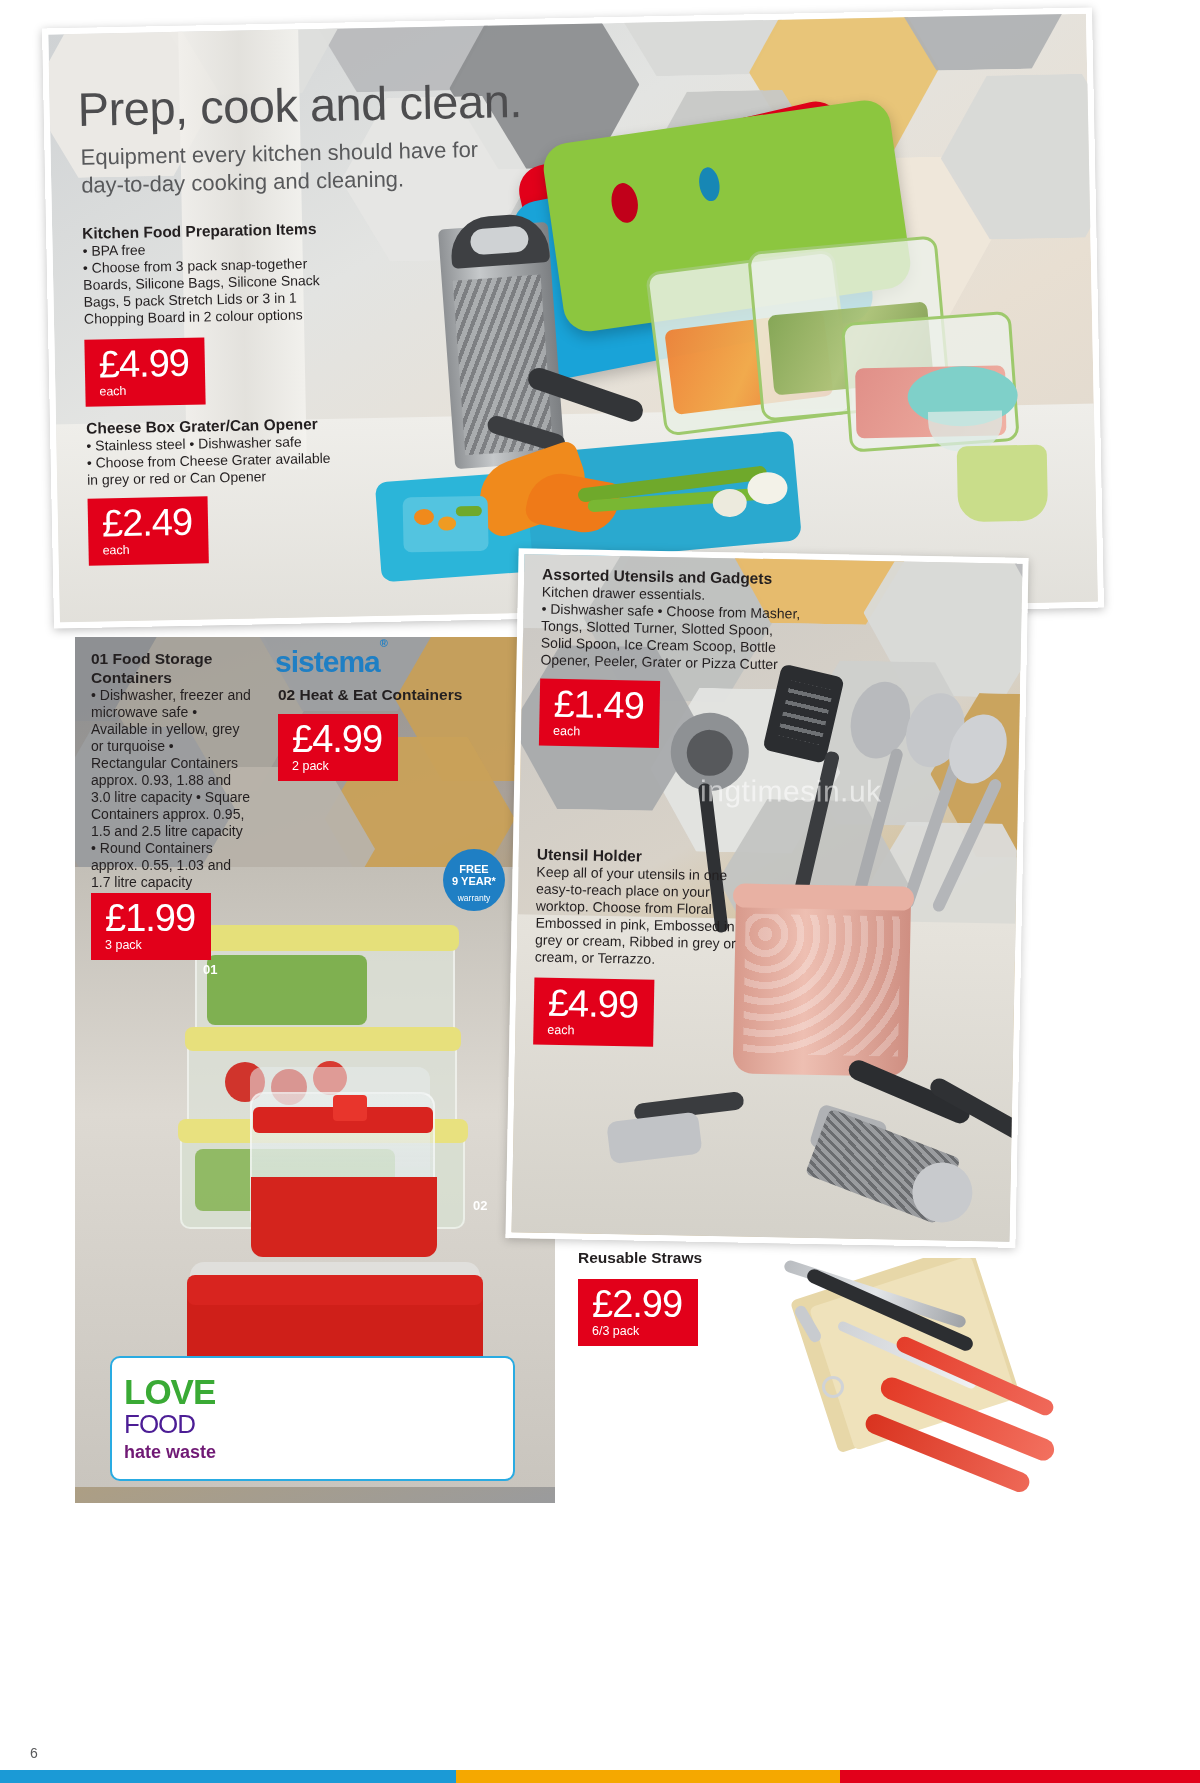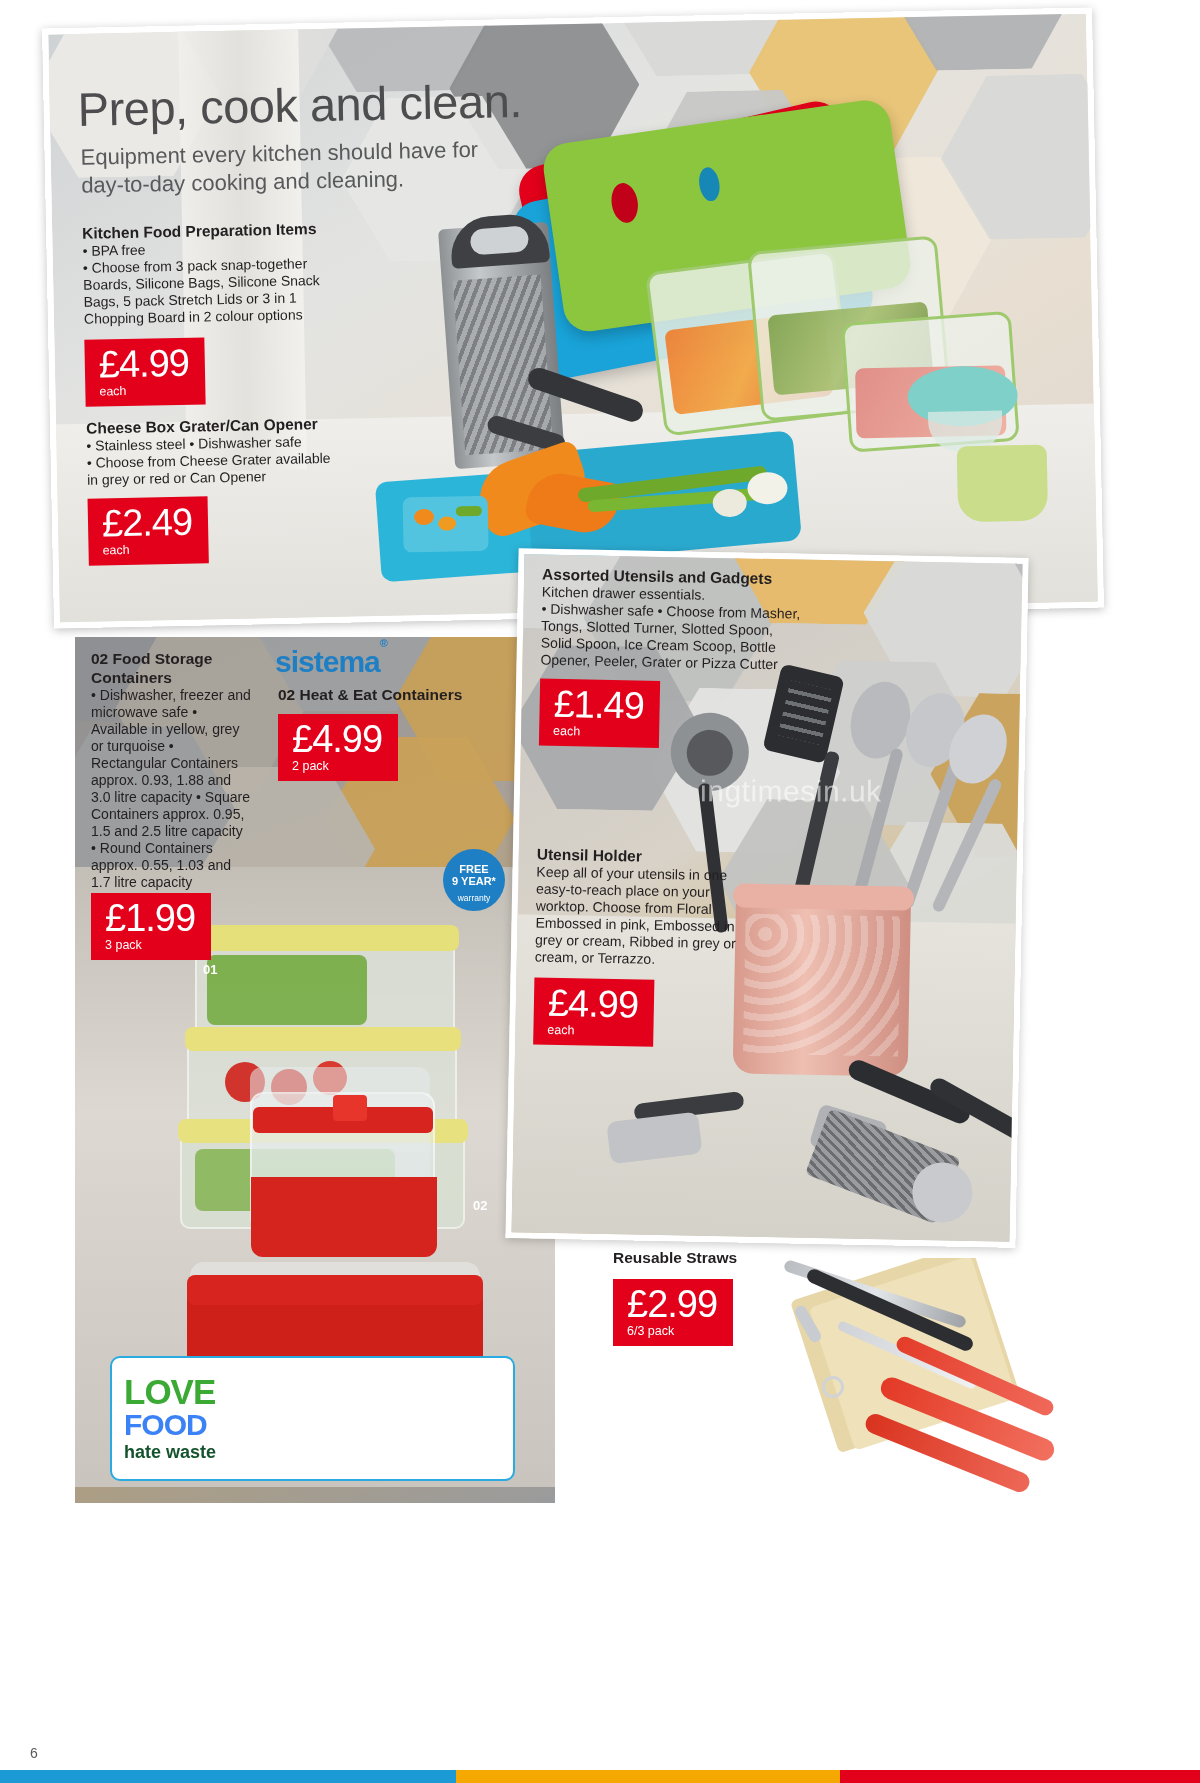--- a/index.html
+++ b/index.html
@@ -82,41 +82,41 @@
   .num-label { position: absolute; font-size: 13px; font-weight: bold; color: #fff; }
 
   
   .lovefood {
     position: absolute; left: 35px; bottom: 22px; width: 405px; height: 125px;
     background: #fff; border: 2px solid #29abe2; border-radius: 10px;
     display: flex; align-items: center; padding: 2px 12px;
   }
   .lf-logo { width: 178px; }
   .lf-love { font-size: 35px; font-weight: bold; color: #3aaa35; line-height: 33px; letter-spacing: -1px;}
-  .lf-food { font-size: 30px; font-weight: bold; color: #3b82f6; line-height: 33px; letter-spacing: -1px;}
-  .lf-hate { font-size: 18px; font-weight: bold; color: #14532d; line-height: 22px; }
+  .lf-food { font-size: 26px; font-weight: normal; color: #4c1d95; line-height: 33px; letter-spacing: -1px;}
+  .lf-hate { font-size: 18px; font-weight: bold; color: #701a75; line-height: 22px; }
   .lf-text { font-size: 13.5px; line-height: 16.5px; color: #231f20; margin-left: 10px; width: 200px;}
   .lf-text b { font-weight: bold; }
 
   
   .panel-right {
     position: absolute; left: 512px; top: 553px; width: 510px; height: 690px;
     background: linear-gradient(150deg,#c9c7c4 0%,#d8d2c8 40%,#d2b06a 75%,#b7b7b5 100%);
     border: 6px solid #fff; box-shadow: 0 2px 10px rgba(0,0,0,.22);
     transform: rotate(1.1deg); overflow: hidden;
   }
   .pr-txt1 { position: absolute; left: 18px; top: 10px; width: 265px; color: #231f20; }
   .pr-txt2 { position: absolute; left: 18px; top: 290px; width: 210px; color: #231f20; }
   .wm {
     position: absolute; left: 180px; top: 215px; font-size: 30px; color: rgba(255,255,255,.55);
     font-weight: 300; letter-spacing: .5px; transform: rotate(-1deg);
   }
 
   
-  .straws { position: absolute; left: 578px; top: 1248px; width: 180px; color: #231f20; margin-left: 35px; }
+  .straws { position: absolute; left: 578px; top: 1248px; width: 180px; color: #231f20; }
   .straws-img {
     position: absolute; left: 770px; top: 1258px; width: 320px; height: 265px; overflow: hidden;
   }
 
   
   .pagenum { position: absolute; left: 30px; bottom: 22px; font-size: 14px; color: #58595b; }
   .footbar { position: absolute; left: 0; bottom: 0; width: 1200px; height: 13px; display: flex; }
   .fb1 { width: 38%; background: #1b9ad6; }
   .fb2 { width: 32%; background: #f5a800; }
   .fb3 { width: 30%; background: #e2001a; }
@@ -248,21 +248,21 @@
       <div class="obj" style="left:178px;top:470px;width:180px;height:26px;background:#d8241f;border-radius:6px;"></div>
       <div class="obj" style="left:258px;top:458px;width:34px;height:26px;background:#e8352c;border-radius:4px;"></div>
       <div class="obj" style="left:176px;top:540px;width:186px;height:80px;background:#d4241d;border-radius:0 0 12px 12px;"></div>
 
       <div class="obj" style="left:115px;top:625px;width:290px;height:110px;background:rgba(235,238,238,.5);border-radius:14px;"></div>
       <div class="obj" style="left:112px;top:660px;width:296px;height:95px;background:#cf1f19;border-radius:0 0 16px 16px;"></div>
       <div class="obj" style="left:112px;top:638px;width:296px;height:30px;background:#d8241f;border-radius:8px;"></div>
     </div>
 
     <div class="txtcol">
-      <div class="blk-head">02 Food Storage Containers</div>
+      <div class="blk-head">01 Food Storage Containers</div>
       <div class="blk-body" style="white-space:pre-line;">• Dishwasher, freezer and microwave safe • Available in yellow, grey or turquoise • Rectangular Containers approx. 0.93, 1.88 and 3.0 litre capacity • Square Containers approx. 0.95, 1.5 and 2.5 litre capacity • Round Containers approx. 0.55, 1.03 and 1.7 litre capacity</div>
       <div class="price-tag" style="margin-top:2px;">
         <div class="price-main">£1.99</div>
         <div class="price-sub">3 pack</div>
       </div>
     </div>
 
     <div class="sistema-logo">
       <span>sistema</span><sup>®</sup>
     </div>

